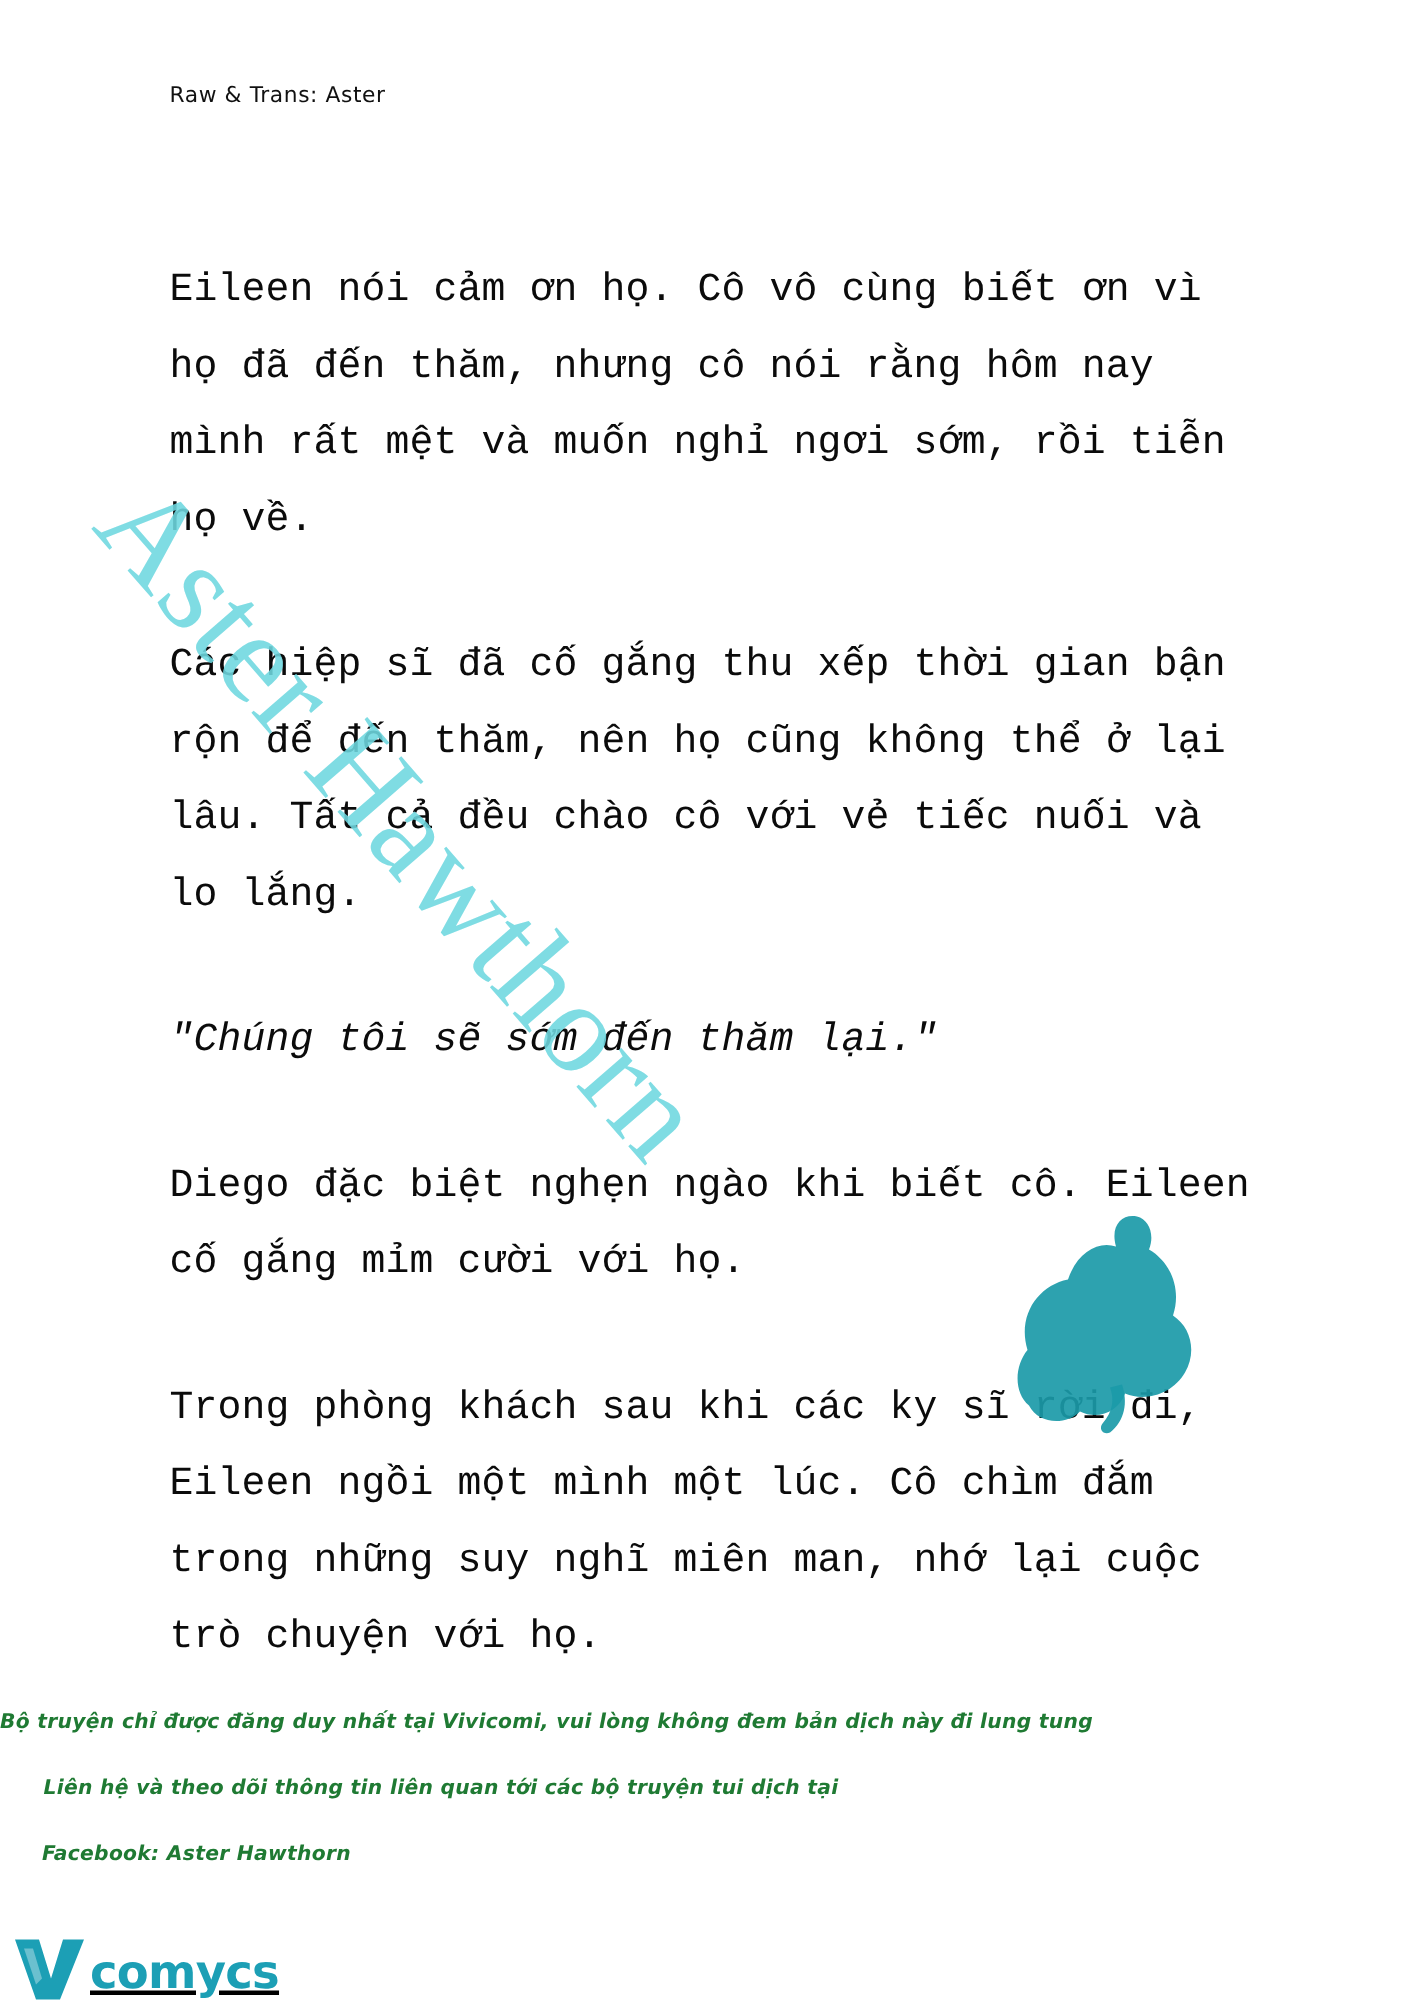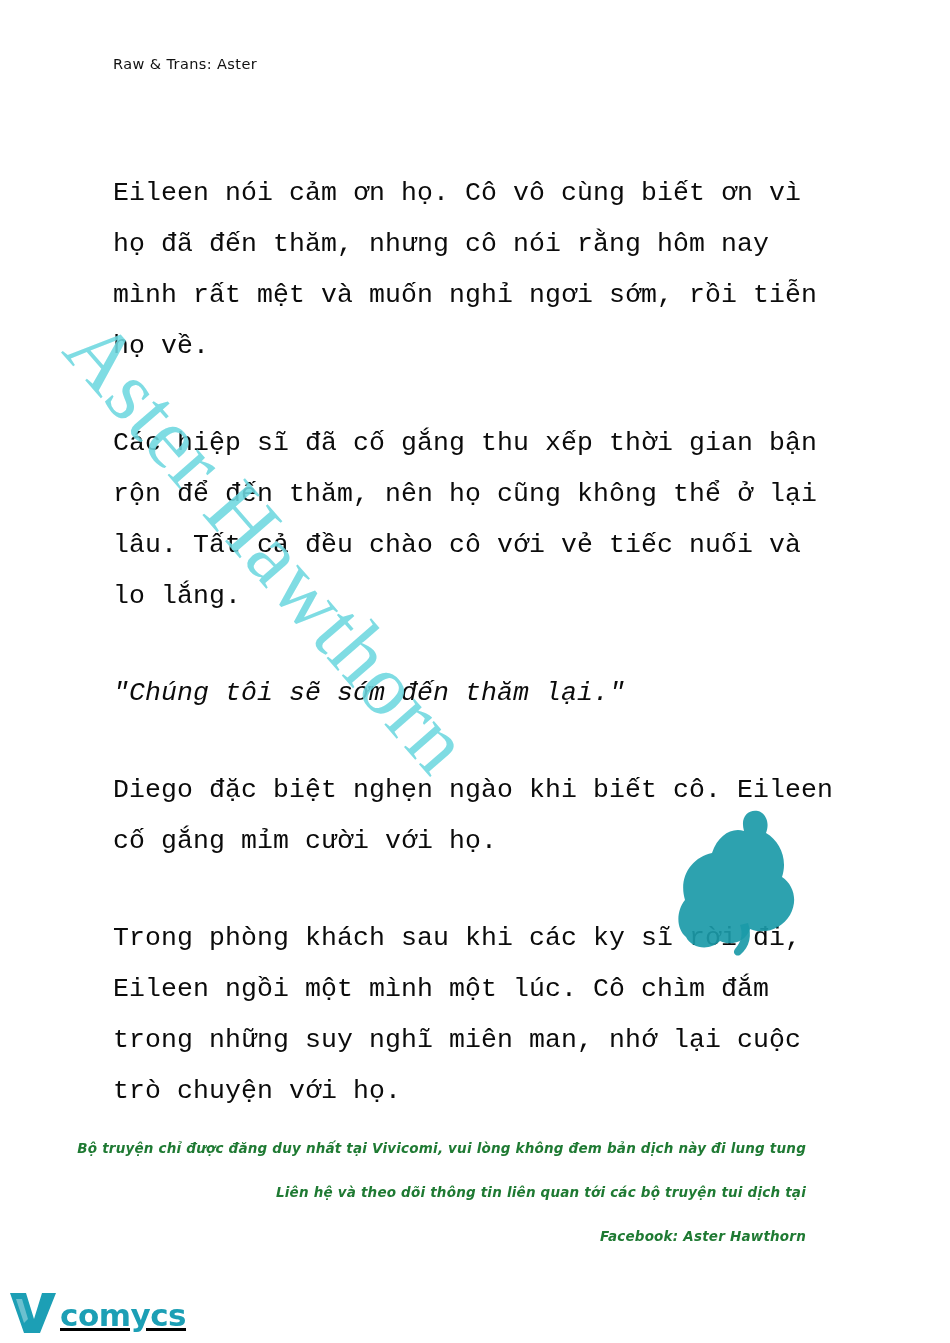--- a/index.html
+++ b/index.html
@@ -89,33 +89,34 @@
     width: 180px;
     height: 160px;
   }
 
   
   .footer-notes {
     position: absolute;
     left: 0;
     top: 1140px;
     width: 806px;
-    text-align: right;
+    text-align: left;
   }
   .footer-line {
     font-family: "DejaVu Sans", sans-serif;
     font-weight: bold;
     font-style: italic;
     font-size: 13.5px;
     color: #1f7a33;
     margin-bottom: 28px;
     letter-spacing: 0.2px;
   }
   .footer-line.second {
     margin-bottom: 28px;
+    padding-left: 29px;
   }
   .footer-line.third {
     margin-bottom: 0;
     margin-left: 28px;
   }
 
   
   .logo {
     position: absolute;
     left: 8px;

